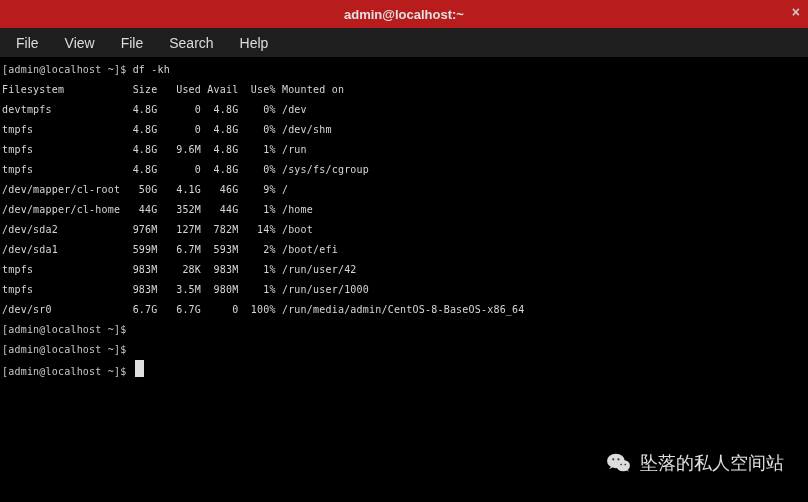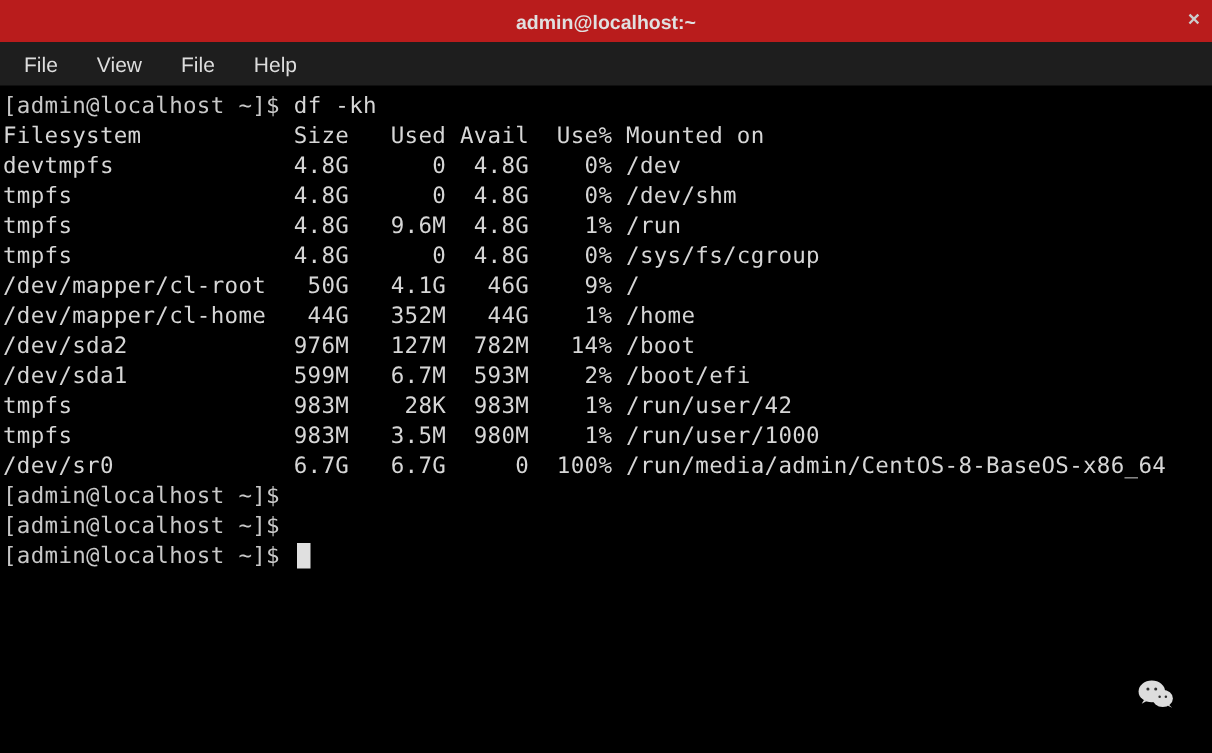--- a/index.html
+++ b/index.html
@@ -42,21 +42,21 @@
       font-size: 14px;
       color: #ddd;
       border-bottom: 1px solid #000;
     }
     .menubar .menu-item {
       padding: 4px 12px;
       cursor: pointer;
     }
     .terminal {
       padding: 2px 2px;
-      font-size: 15px;
+      font-size: 10px;
       line-height: 20px;
       color: #d6d6d6;
       white-space: pre;
       letter-spacing: 0.2px;
     }
     .prompt-user { color: #c8c8c8; }
     .cmd { color: #d6d6d6; }
     .cursor {
       display: inline-block;
       width: 9px;
@@ -86,29 +86,31 @@
 
 <div class="titlebar">
   <span>admin@localhost:~</span>
   <span class="close">×</span>
 </div>
 
 <div class="menubar">
   <div class="menu-item">File</div>
   <div class="menu-item">View</div>
   <div class="menu-item">File</div>
+  <div class="menu-item">Search</div>
   <div class="menu-item">Help</div>
 </div>
 
 <div class="terminal" id="term"><span class="row"><span class="prompt-user">[admin@localhost ~]$ </span><span class="cmd">df -kh</span></span><span class="row">Filesystem           Size   Used Avail  Use% Mounted on</span><span class="row">devtmpfs             4.8G      0  4.8G    0% /dev</span><span class="row">tmpfs                4.8G      0  4.8G    0% /dev/shm</span><span class="row">tmpfs                4.8G   9.6M  4.8G    1% /run</span><span class="row">tmpfs                4.8G      0  4.8G    0% /sys/fs/cgroup</span><span class="row">/dev/mapper/cl-root   50G   4.1G   46G    9% /</span><span class="row">/dev/mapper/cl-home   44G   352M   44G    1% /home</span><span class="row">/dev/sda2            976M   127M  782M   14% /boot</span><span class="row">/dev/sda1            599M   6.7M  593M    2% /boot/efi</span><span class="row">tmpfs                983M    28K  983M    1% /run/user/42</span><span class="row">tmpfs                983M   3.5M  980M    1% /run/user/1000</span><span class="row">/dev/sr0             6.7G   6.7G     0  100% /run/media/admin/CentOS-8-BaseOS-x86_64</span><span class="row"><span class="prompt-user">[admin@localhost ~]$ </span></span><span class="row"><span class="prompt-user">[admin@localhost ~]$ </span></span><span class="row"><span class="prompt-user">[admin@localhost ~]$ </span><span class="cursor"></span></span></div>
 
 <div class="watermark">
   <svg width="26" height="26" viewBox="0 0 100 100">
     <ellipse cx="38" cy="42" rx="34" ry="28" fill="#f0f0f0"></ellipse>
     <ellipse cx="66" cy="60" rx="26" ry="22" fill="#f0f0f0"></ellipse>
     <circle cx="28" cy="36" r="4" fill="#333"></circle>
     <circle cx="48" cy="36" r="4" fill="#333"></circle>
     <circle cx="58" cy="56" r="3.2" fill="#333"></circle>
     <circle cx="74" cy="56" r="3.2" fill="#333"></circle>
     <path d="M18 64 L12 74 L26 66 Z" fill="#f0f0f0"></path>
     <path d="M82 76 L90 84 L78 78 Z" fill="#f0f0f0"></path>
   </svg>
+  <span>坠落的私人空间站</span>
 </div>
 
 </body></html>

